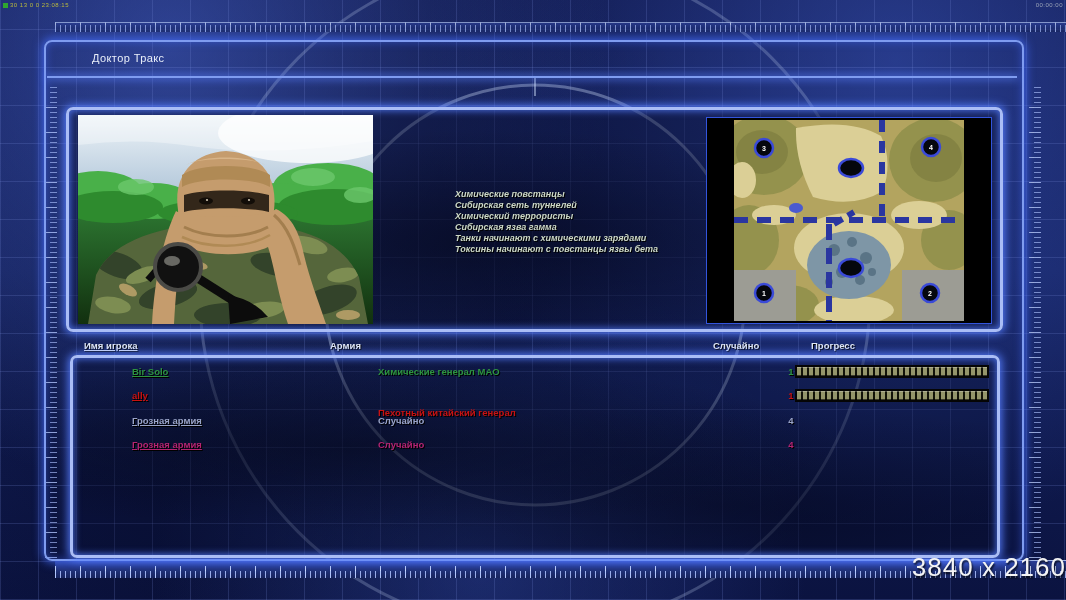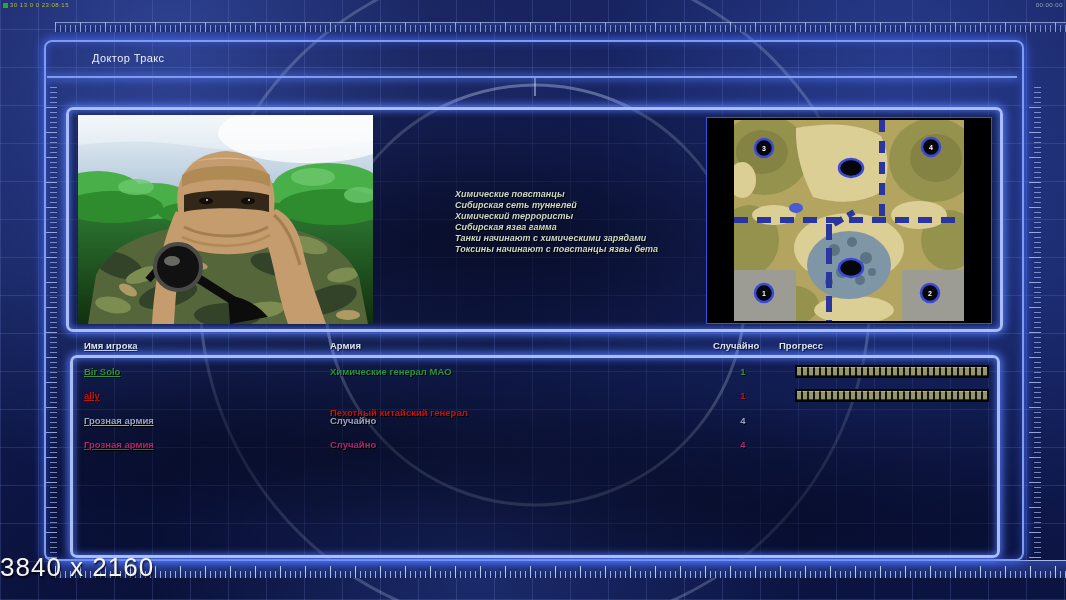--- a/index.html
+++ b/index.html
@@ -64,31 +64,31 @@
     color:#ccd8c6;text-shadow:1px 1px 0 #000;}
   .briefing div{white-space:nowrap;font-style:italic;}
   
   .portrait{left:78px;top:115px;width:295px;height:209px;background:#0a120a;}
   
   .minimap-panel{left:706px;top:117px;width:284px;height:205px;background:#000;
     border:1px solid #3355dd;}
   .minimap-map{left:27px;top:2px;width:230px;height:201px;}
   
   .th{font-size:9.5px;font-weight:bold;color:#e3e9f5;text-shadow:1px 1px 0 #000;white-space:nowrap;}
-  .cell{position:absolute;font-size:9.5px;font-weight:bold;text-shadow:1px 1px 0 #000;white-space:nowrap;}
+  .cell{position:absolute;font-size:9.5px;font-weight:bold;text-shadow:1px 1px 0 #000;white-space:nowrap;margin-left:48px;}
   .c-name{left:84px;text-decoration:underline;}
   .c-army{left:330px;}
   .c-team{left:715px;width:56px;text-align:center;}
   .bar{position:absolute;left:795px;width:194px;height:13px;background:#000;
     border:2px solid #050505;box-sizing:border-box;}
   .bar-fill{height:100%;
     background:repeating-linear-gradient(90deg,#94956b 0 4px,#121208 4px 6px);
     box-shadow:inset 0 1px 0 rgba(255,255,255,.25), inset 0 -1px 0 rgba(0,0,0,.6);}
   
-  .resolution{left:0;top:552px;width:1066px;text-align:left;font-size:26px;color:#f4f4f4;
+  .resolution{left:0;top:552px;width:1066px;text-align:right;font-size:26px;color:#f4f4f4;
     text-shadow:1px 2px 2px rgba(0,0,0,.8);letter-spacing:1px;}
   
   .debug{font-size:6px;line-height:7px;letter-spacing:.5px;white-space:nowrap;}
   .debug-left{left:3px;top:2px;color:#b9b93e;}
   .debug-left::before{content:"";display:inline-block;width:5px;height:5px;background:#2fa52f;
     margin-right:2px;vertical-align:middle;}
   .debug-right{right:3px;top:2px;color:#9aa4b8;}
 </style>
 </head>
 <body>
@@ -267,21 +267,21 @@
       <text id="spawn-3" x="30" y="30.5">3</text>
       <circle cx="197" cy="27" r="9" fill="#05070d" stroke="#3a4ad8" stroke-width="2.5"></circle>
       <text id="spawn-4" x="197" y="29.5">4</text>
     </g>
   </svg>
 </div>
 
 <div class="abs th c-name" style="left:84px;top:340px;">Имя игрока</div>
 <div class="abs th" style="left:330px;top:340px;text-align:center;">Армия</div>
 <div class="abs th" style="left:713px;top:340px;">Случайно</div>
-<div class="abs th" style="left:779px;top:340px;">Прогресс</div>
+<div class="abs th" style="left:811px;top:340px;">Прогресс</div>
 
 <div class="abs glow-panel lower-panel"></div>
 
 <div>
   <span class="cell c-name" style="top: 366px; color: rgb(45, 148, 64);">Bir Solo</span>
   <span class="cell c-army" style="top: 366px; color: rgb(45, 148, 64);">Химические генерал МАО</span>
   <span class="cell c-team" style="top: 366px; color: rgb(45, 148, 64);">1</span>
   <div class="bar" style="top:365px">
       <div class="bar-fill" style="width: 100%;"></div>
     </div>

